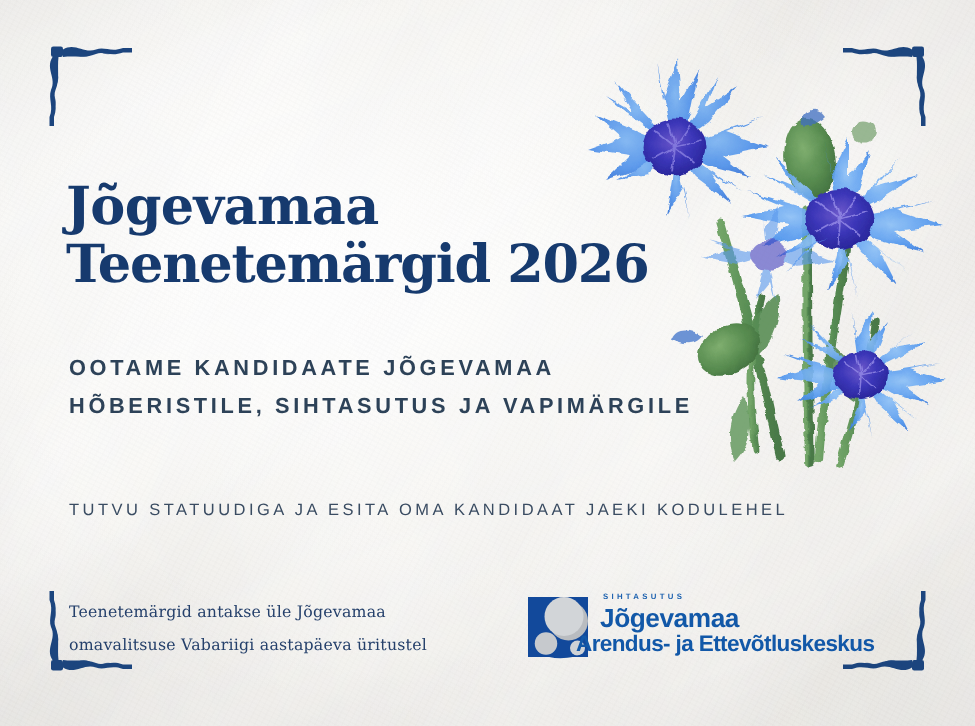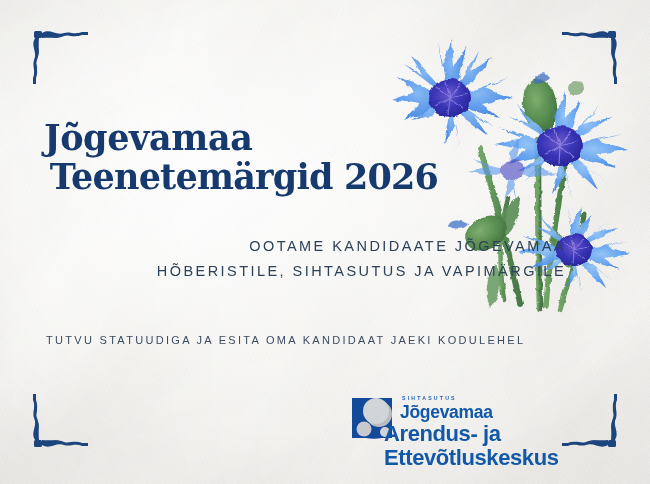--- a/index.html
+++ b/index.html
@@ -64,34 +64,33 @@
     left: 44px;
     top: 118px;
     width: 400px;
     font-family: "DejaVu Serif", "Liberation Serif", serif;
     font-size: 35px;
     line-height: 1.12;
     font-weight: 700;
     color: #163a6e;
     letter-spacing: -0.4px;
   }
-  .title .l2 { letter-spacing: -0.8px; text-align: center; }
+  .title .l2 { letter-spacing: -0.8px; }
 
   .sub {
     position: absolute;
     left: 46px;
     top: 234px;
     width: 520px;
     font-family: "Liberation Sans", sans-serif;
     font-size: 14.5px;
     line-height: 1.72;
-    font-weight: 400;
+    font-weight: 700;
     color: #2d4258;
     letter-spacing: 2.45px;
-    text-align: right;
   }
 
   .note {
     position: absolute;
     left: 46px;
     top: 334px;
     width: 570px;
     font-family: "Liberation Sans", sans-serif;
     font-size: 11px;
     font-weight: 400;
@@ -136,21 +135,21 @@
   }
   .logo-l1 {
     font-size: 17.5px;
     font-weight: 700;
     color: #1258a8;
     line-height: 1.08;
     letter-spacing: -0.3px;
     margin-top: 2px;
   }
   .logo-l2 {
-    font-size: 22px;
+    font-size: 15px;
     font-weight: 700;
     color: #1258a8;
     line-height: 1.08;
     letter-spacing: -0.4px;
     margin-left: -16px;
   }
 </style>
 </head>
 <body>
 
@@ -349,20 +348,24 @@
     <div class="l2">Teenetemärgid 2026</div>
   </div>
 
   <div class="sub">
     <div>OOTAME KANDIDAATE JÕGEVAMAA</div>
     <div>HÕBERISTILE, SIHTASUTUS JA VAPIMÄRGILE</div>
   </div>
 
   <div class="note">TUTVU STATUUDIGA JA ESITA OMA KANDIDAAT JAEKI KODULEHEL</div>
 
+  <div class="footnote">
+    <div>Teenetemärgid antakse üle Jõgevamaa</div>
+    <div>omavalitsuse Vabariigi aastapäeva üritustel</div>
+  </div>
 
   <div class="logo">
     <svg class="logo-mark" viewBox="0 0 46 46">
       <rect x="0" y="2" width="40" height="40" fill="#12499b"></rect>
       <circle cx="27" cy="18" r="13" fill="#b9bcc0"></circle>
       <circle cx="24" cy="15" r="13" fill="#d2d5d8"></circle>
       <circle cx="12" cy="33" r="7.5" fill="#c6c9cd"></circle>
       <circle cx="33" cy="36" r="5" fill="#cfd2d6"></circle>
       <path d="M8 40 C16 44, 30 44, 40 38 L40 42 L8 42 Z" fill="#12499b"></path>
     </svg>

